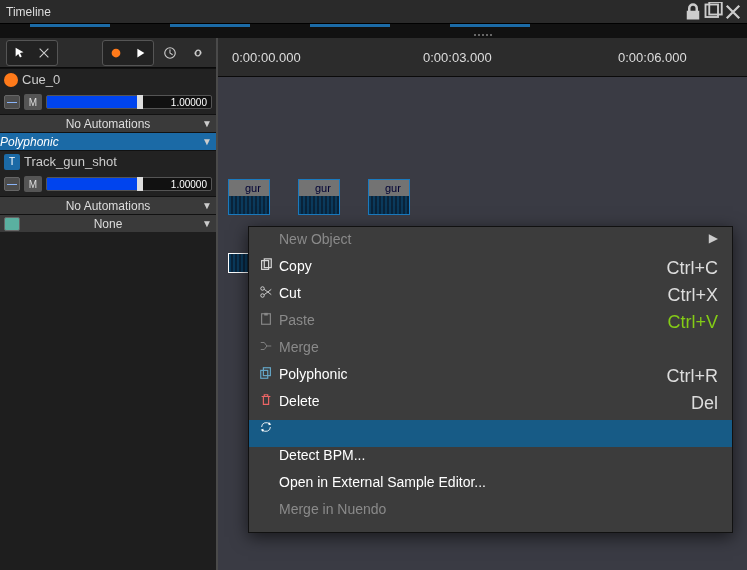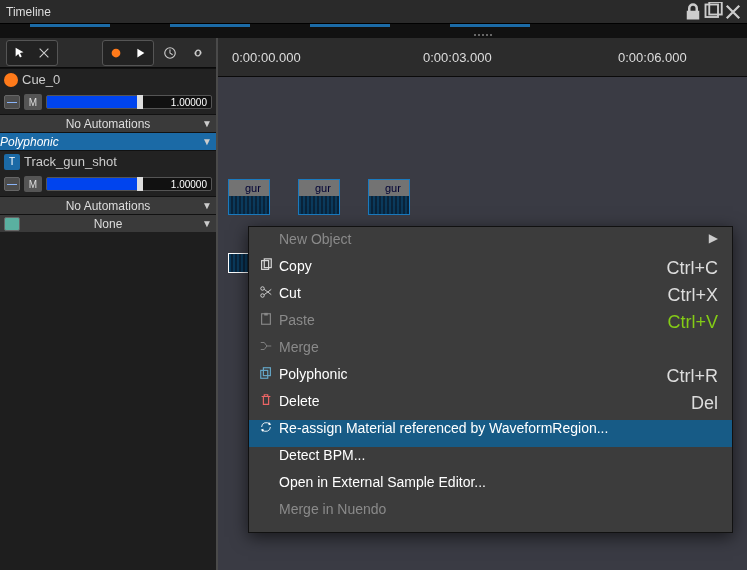--- a/index.html
+++ b/index.html
@@ -302,21 +302,20 @@
     <div class="lbl">Delete</div>
       <div class="sc">Del</div>
   </div>
   <div class="mi sel">
     <div class="ic">
         <svg width="14" height="14" viewBox="0 0 16 16">
           <path stroke="#fff" fill="none" d="M3 8a5 5 0 019-3M13 8a5 5 0 01-9 3"></path>
           <path fill="#fff" d="M11 2l3 3-3 1zM5 14l-3-3 3-1z"></path>
         </svg>
       </div>
-    <div class="lbl">Re-assign Material referenced by WaveformRegion...</div>
   </div>
   <div class="mi">
     <div class="ic"></div>
       <div class="lbl">Detect BPM...</div>
   </div>
   <div class="mi">
     <div class="ic"></div>
       <div class="lbl">Open in External Sample Editor...</div>
   </div>
   <div class="mi disabled">

